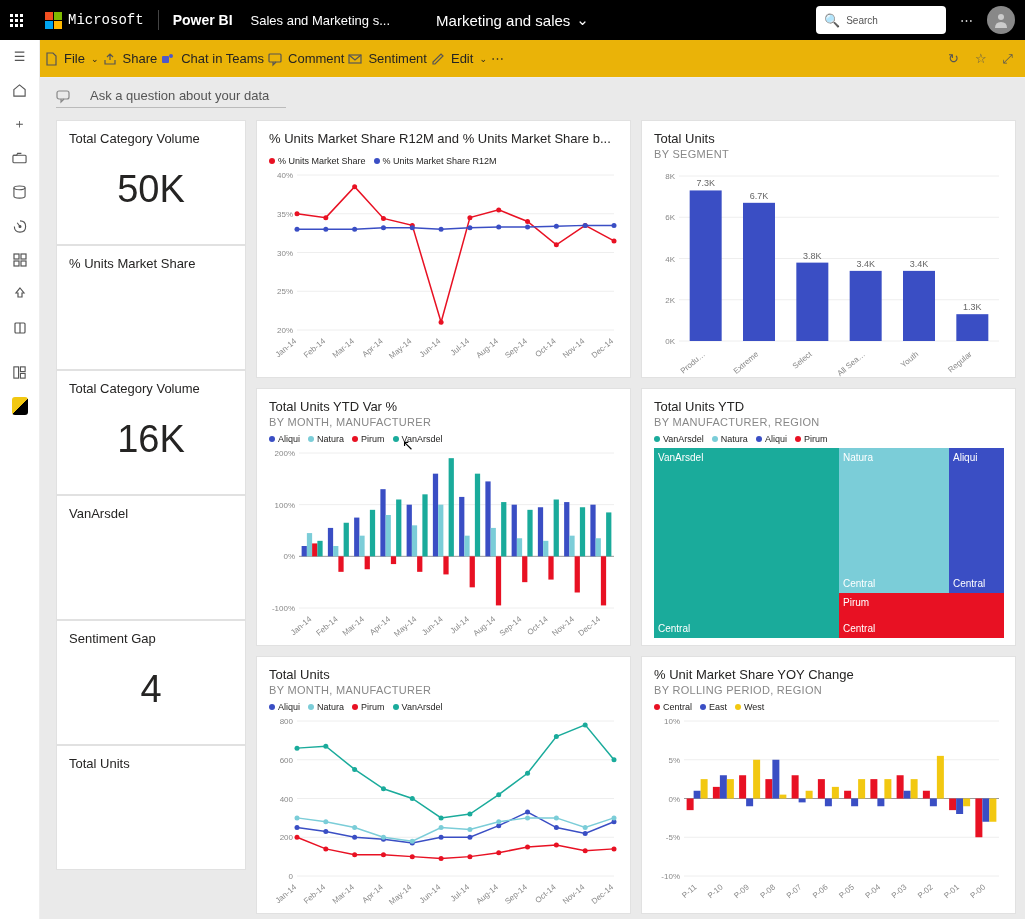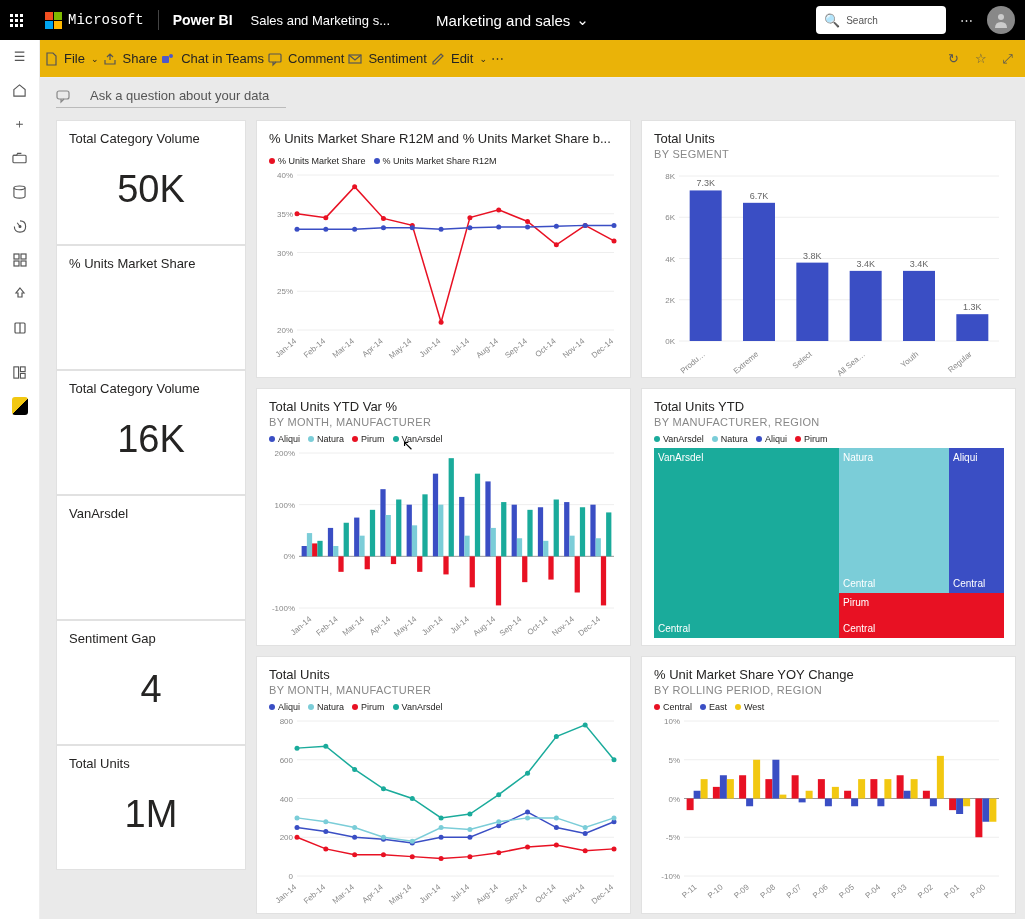--- a/index.html
+++ b/index.html
@@ -220,21 +220,20 @@
     </div>
     <div class="tile">
       <div class="tile-title">VanArsdel</div>
     </div>
     <div class="tile">
       <div class="tile-title">Sentiment Gap</div>
       <div class="big-val">4</div>
     </div>
     <div class="tile">
       <div class="tile-title">Total Units</div>
-      <div class="big-val">1M</div>
     </div>
   </div>
 
   <div class="col2">
     <div class="tile">
       <div class="tile-title">% Units Market Share R12M and % Units Market Share b...</div>
       <div class="legend" style="margin-top:10px">
         <span>
             <i class="dot" style="background:#e81123"></i>
             <span>% Units Market Share</span>

